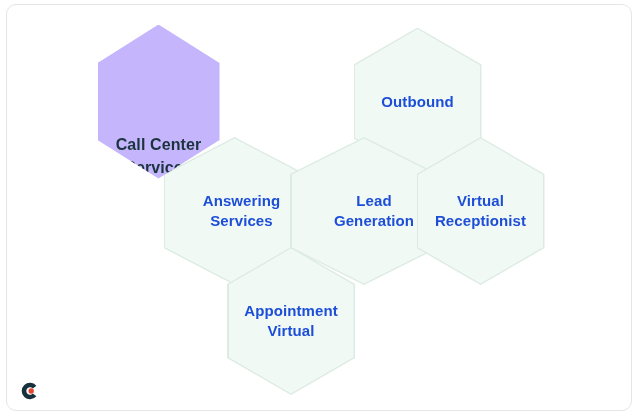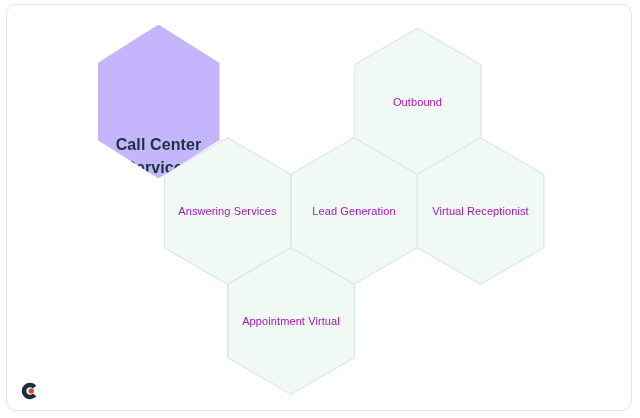--- a/index.html
+++ b/index.html
@@ -53,40 +53,40 @@
     background: #c4b5fd;
     clip-path: polygon(50% 0%, 100% 25%, 100% 75%, 50% 100%, 0% 75%, 0% 25%);
     z-index: 5;
     align-items: flex-end;
   }
 
   .hex-label {
     position: relative;
     z-index: 1;
     max-width: 104px;
-    font-size: 11px;
-    font-weight: 400;
+    font-size: 15px;
+    font-weight: 700;
     line-height: 20px;
-    color: #a21caf;
+    color: #1d4ed8;
     letter-spacing: 0.1px;
   }
 
   .hex.primary .hex-label {
     font-size: 16px;
     font-weight: 700;
     line-height: 23px;
     color: #1b333d;
   }
 
   
   .pos-call-center   { left: 90.5px;  top: 19.5px; }
   .pos-outbound      { left: 346.5px; top: 22.5px; }
-  .pos-answering     { left: 156.5px; top: 132px; }
-  .pos-lead          { left: 283px;   top: 132px; }
-  .pos-virtual       { left: 409.5px; top: 132px; text-align: right; }
+  .pos-answering     { left: 156.5px; top: 132px; padding-left: 14px; }
+  .pos-lead          { left: 283px;   top: 132px; padding-left: 20px; }
+  .pos-virtual       { left: 409.5px; top: 132px; }
   .pos-appointment   { left: 220px;   top: 242px; }
   .pos-telemarketing { left: 346.5px; top: 242px; }
 
   .brand-logo {
     position: absolute;
     left: 14px;
     top: 377px;
     width: 18px;
     height: 18px;
   }

